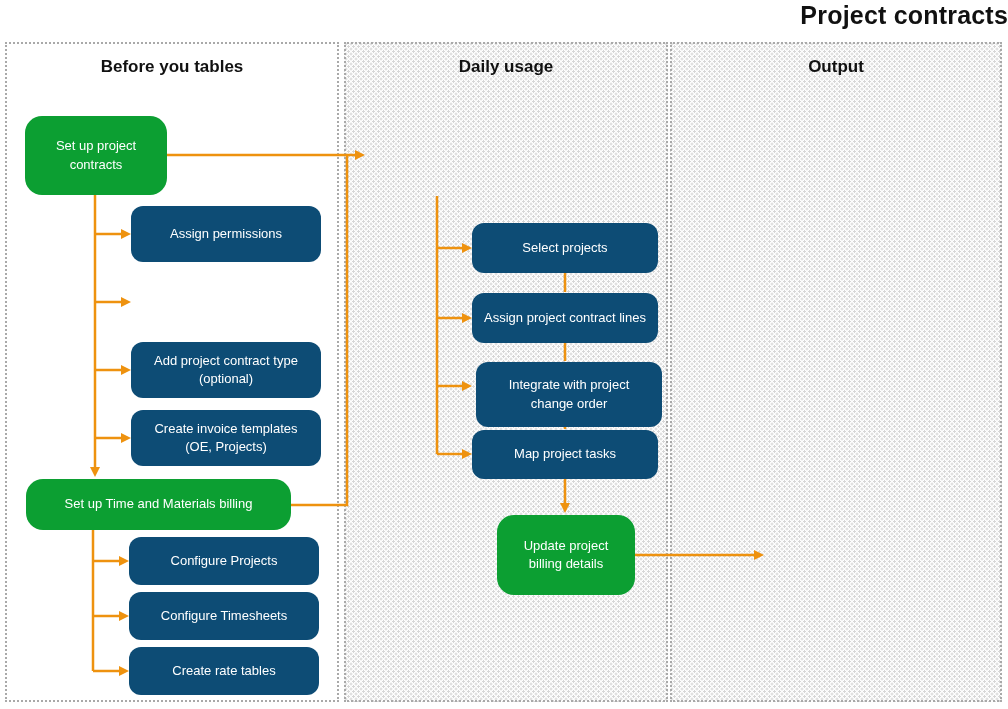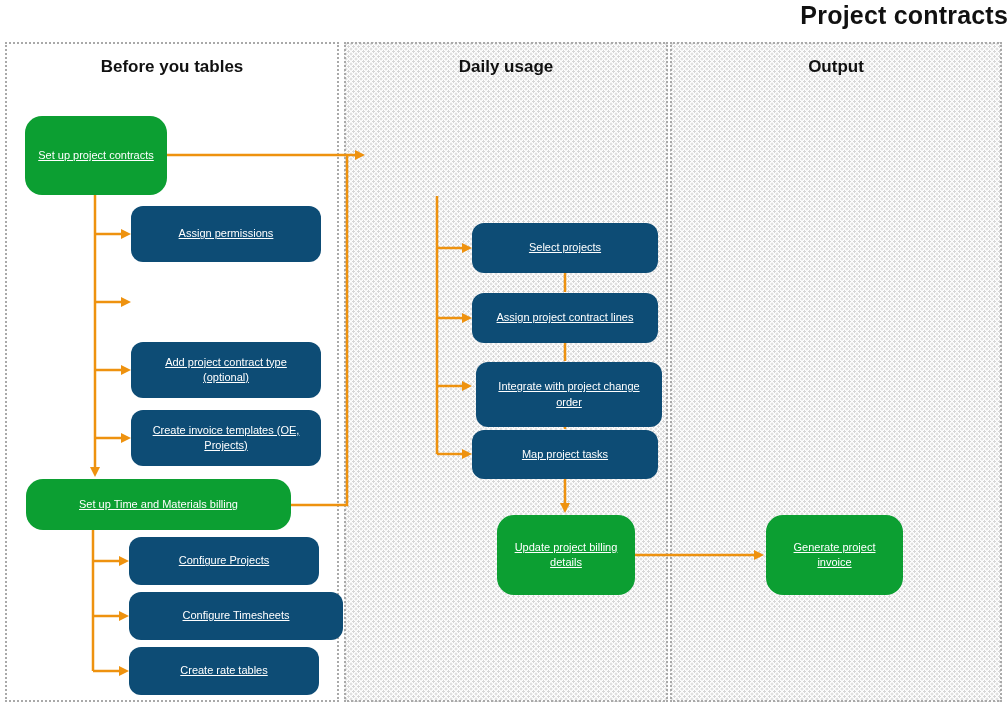--- a/index.html
+++ b/index.html
@@ -42,34 +42,34 @@
   .panel-header{
     position:absolute;top:13px;left:0;width:100%;
     text-align:center;
     font-size:17px;font-weight:700;color:var(--ink);
   }
   .node{
     position:absolute;
     display:flex;align-items:center;justify-content:center;
     text-align:center;
     color:#ffffff;
-    font-size:11px;line-height:1.4;font-weight:500;
-    padding:6px 12px;box-sizing:border-box;text-decoration:underline;
+    font-size:13px;line-height:1.4;font-weight:500;
+    padding:6px 12px;box-sizing:border-box;
   }
   .node.green{background:var(--green);border-radius:17px;}
   .node.blue{background:var(--blue);border-radius:12px;}
 
   #n-setup{left:25px;top:116px;width:142px;height:79px;}
   #n-perm{left:131px;top:206px;width:190px;height:56px;}
   #n-autonum{left:131px;top:274px;width:190px;height:56px;}
   #n-ctype{left:131px;top:342px;width:190px;height:56px;}
   #n-invtpl{left:131px;top:410px;width:190px;height:56px;}
   #n-tm{left:26px;top:479px;width:265px;height:51px;}
   #n-cfgproj{left:129px;top:537px;width:190px;height:48px;}
-  #n-cfgts{left:129px;top:592px;width:214px;height:48px;}
+  #n-cfgts{left:129px;top:592px;width:190px;height:48px;}
   #n-rates{left:129px;top:647px;width:190px;height:48px;}
   #n-capture{left:367px;top:116px;width:140px;height:80px;}
   #n-select{left:472px;top:223px;width:186px;height:50px;}
   #n-lines{left:472px;top:293px;width:186px;height:50px;}
   #n-integrate{left:476px;top:362px;width:186px;height:65px;}
   #n-map{left:472px;top:430px;width:186px;height:49px;}
   #n-update{left:497px;top:515px;width:138px;height:80px;}
   #n-generate{left:766px;top:515px;width:137px;height:80px;}
 
   svg.connectors{
@@ -140,15 +140,14 @@
   <div class="node blue" id="n-invtpl">Create invoice templates (OE, Projects)</div>
   <div class="node green" id="n-tm">Set up Time and Materials billing</div>
   <div class="node blue" id="n-cfgproj">Configure Projects</div>
   <div class="node blue" id="n-cfgts">Configure Timesheets</div>
   <div class="node blue" id="n-rates">Create rate tables</div>
   <div class="node blue" id="n-select">Select projects</div>
   <div class="node blue" id="n-lines">Assign project contract lines</div>
   <div class="node blue" id="n-integrate">Integrate with project change order</div>
   <div class="node blue" id="n-map">Map project tasks</div>
   <div class="node green" id="n-update">Update project billing details</div>
-  <div class="node green" id="n-generate">Generate project invoice</div>
 
 </div>
 
 </body></html>

